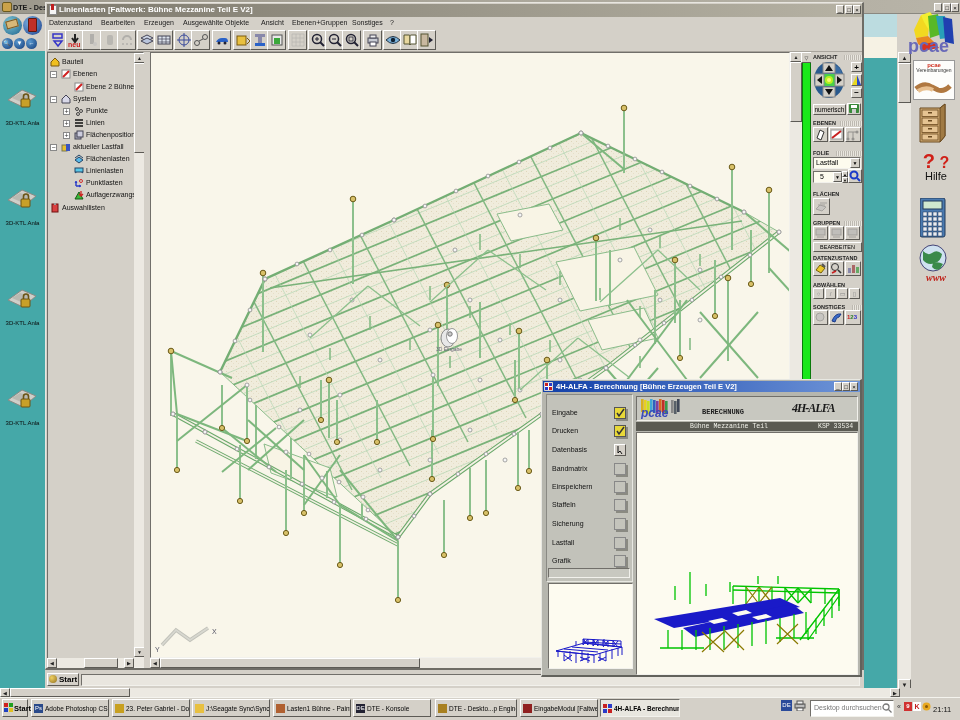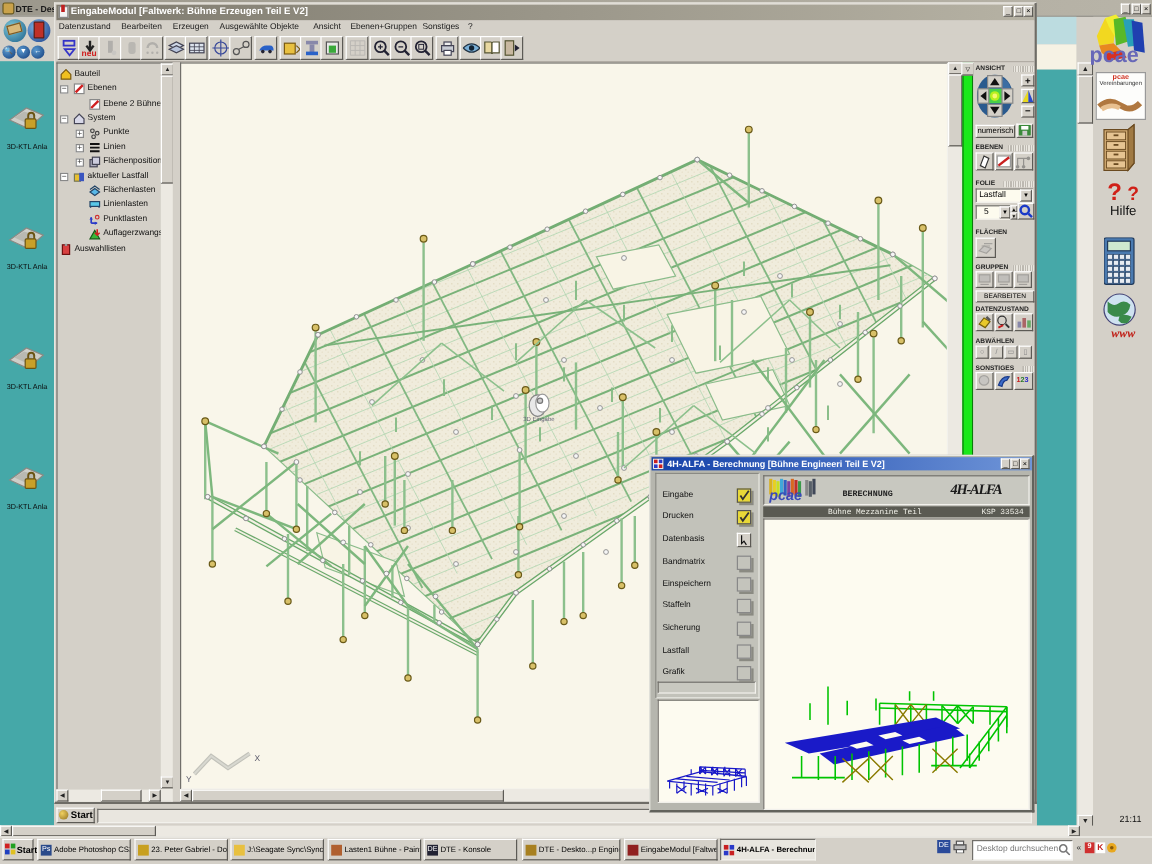--- a/index.html
+++ b/index.html
@@ -150,21 +150,21 @@
 <div class="abs sunk" style="left:81px;top:674px;width:779px;height:12px;background:#e9e6df;"></div>
 <div class="abs" style="left:0;top:688px;width:900px;height:9px;background:#ece9e2;"></div>
 <div class="abs btn" style="left:0;top:688px;width:10px;height:9px;font-size:5px;text-align:center;line-height:8px;color:#222;">◀</div>
 <div class="abs btn" style="left:890px;top:688px;width:10px;height:9px;font-size:5px;text-align:center;line-height:8px;color:#222;">▶</div>
 <div class="abs btn" style="left:10px;top:688px;width:120px;height:9px;"></div>
 <div class="abs" style="left:900px;top:688px;width:60px;height:9px;background:#d4d0c8;"></div>
 <div class="abs" style="left:45px;top:2px;width:819px;height:668px;background:#d4d0c8;border-top:1px solid #e8e6e0;border-left:1px solid #e8e6e0;border-right:2px solid #6e6c66;border-bottom:2px solid #6e6c66;"></div>
 <div class="abs" style="left:47px;top:4px;width:815px;height:13px;background:linear-gradient(90deg,#7e7a6e,#b6b2a4);"></div>
 <div class="abs" style="left:49px;top:5px;width:8px;height:10px;background:#f4f4f4;border:1px solid #888;"></div>
 <div class="abs" style="left:51px;top:4px;width:3px;height:6px;background:#c02020;"></div>
-<div class="abs" style="left:59px;top:5px;color:#fff;font-weight:bold;font-size:8px;white-space:nowrap;">EingabeModul [Faltwerk: Bühne Erzeugen Teil E V2]</div>
+<div class="abs" style="left:59px;top:5px;color:#fff;font-weight:bold;font-size:8px;white-space:nowrap;">Linienlasten [Faltwerk: Bühne Mezzanine Teil E V2]</div>
 <div class="abs btn" style="left:836px;top:5px;width:8px;height:9px;font-size:6px;text-align:center;line-height:8px;">_</div>
 <div class="abs btn" style="left:845px;top:5px;width:8px;height:9px;font-size:6px;text-align:center;line-height:8px;">□</div>
 <div class="abs btn" style="left:853px;top:5px;width:8px;height:9px;font-size:6px;text-align:center;line-height:8px;">×</div>
 <div class="abs" style="left:47px;top:17px;width:815px;height:12px;background:#d4d0c8;"></div>
 <div class="abs t7" style="left:49px;top:19px;color:#1a1a1a;">Datenzustand</div>
 <div class="abs t7" style="left:101px;top:19px;color:#1a1a1a;">Bearbeiten</div>
 <div class="abs t7" style="left:144px;top:19px;color:#1a1a1a;">Erzeugen</div>
 <div class="abs t7" style="left:183px;top:19px;color:#1a1a1a;">Ausgewählte Objekte</div>
 <div class="abs t7" style="left:261px;top:19px;color:#1a1a1a;">Ansicht</div>
 <div class="abs t7" style="left:292px;top:19px;color:#1a1a1a;">Ebenen+Gruppen</div>
@@ -942,21 +942,21 @@
 <div class="abs" style="left:543px;top:381px;width:317px;height:11px;background:linear-gradient(90deg,#1340a8,#6f95d8);"></div>
 <div class="abs" style="left:544px;top:382px;width:9px;height:9px;line-height:0;">
     <svg width="9" height="9">
       <rect x="0" y="0" width="9" height="9" fill="#fff" stroke="#777" stroke-width="0.6"></rect>
       <rect x="1" y="1" width="3" height="3" fill="#c82020"></rect>
       <rect x="5" y="1" width="3" height="3" fill="#2a3ac8"></rect>
       <rect x="1" y="5" width="3" height="3" fill="#2a3ac8"></rect>
       <rect x="5" y="5" width="3" height="3" fill="#c82020"></rect>
     </svg>
   </div>
-<div class="abs" style="left:556px;top:382px;color:#fff;font-weight:bold;font-size:7.5px;white-space:nowrap;">4H-ALFA - Berechnung [Bühne Engineeri Teil E V2]</div>
+<div class="abs" style="left:556px;top:382px;color:#fff;font-weight:bold;font-size:7.5px;white-space:nowrap;">4H-ALFA - Berechnung [Bühne Erzeugen Teil E V2]</div>
 <div class="abs btn" style="left:834px;top:382px;width:8px;height:9px;font-size:6px;text-align:center;line-height:8px;">_</div>
 <div class="abs btn" style="left:842px;top:382px;width:8px;height:9px;font-size:6px;text-align:center;line-height:8px;">□</div>
 <div class="abs btn" style="left:850px;top:382px;width:8px;height:9px;font-size:6px;text-align:center;line-height:8px;">×</div>
 <div class="abs" style="left:546px;top:394px;width:87px;height:188px;background:#c2c2ba;border:1px solid #8a8a84;border-right-color:#e8e8e2;border-bottom-color:#e8e8e2;"></div>
 <div class="abs" style="left:552px;top:409px;font-size:7px;color:#111;">Eingabe</div>
 <div class="abs" style="left:614px;top:407px;width:12px;height:12px;background:#e8d838;border:1px solid #555;box-shadow:2px 2px 0 #8a8a82;">
     <svg width="10" height="10">
       <path d="M2 5 L4 8 L9 1" stroke="#333" stroke-width="1.5" fill="none"></path>
     </svg>
   </div>
@@ -1092,12 +1092,12 @@
   </div>
 <div class="abs" style="left:897px;top:703px;font-size:7px;color:#333;">«</div>
 <div class="abs" style="left:904px;top:702px;width:8px;height:9px;background:#d03030;color:#fff;font-size:6px;text-align:center;line-height:9px;font-weight:bold;">9</div>
 <div class="abs" style="left:913px;top:702px;width:8px;height:9px;background:#fff;color:#c02020;font-size:7px;text-align:center;line-height:9px;font-weight:bold;">K</div>
 <div class="abs" style="left:922px;top:702px;width:9px;height:9px;">
     <svg width="9" height="9">
       <circle cx="4.5" cy="4.5" r="4" fill="#e8a820"></circle>
       <circle cx="4.5" cy="4.5" r="1.5" fill="#885808"></circle>
     </svg>
   </div>
-<div class="abs" style="left:933px;top:678px;font-size:7.5px;color:#111;">21:11</div>
+<div class="abs" style="left:933px;top:705px;font-size:7.5px;color:#111;">21:11</div>
 </body></html>

